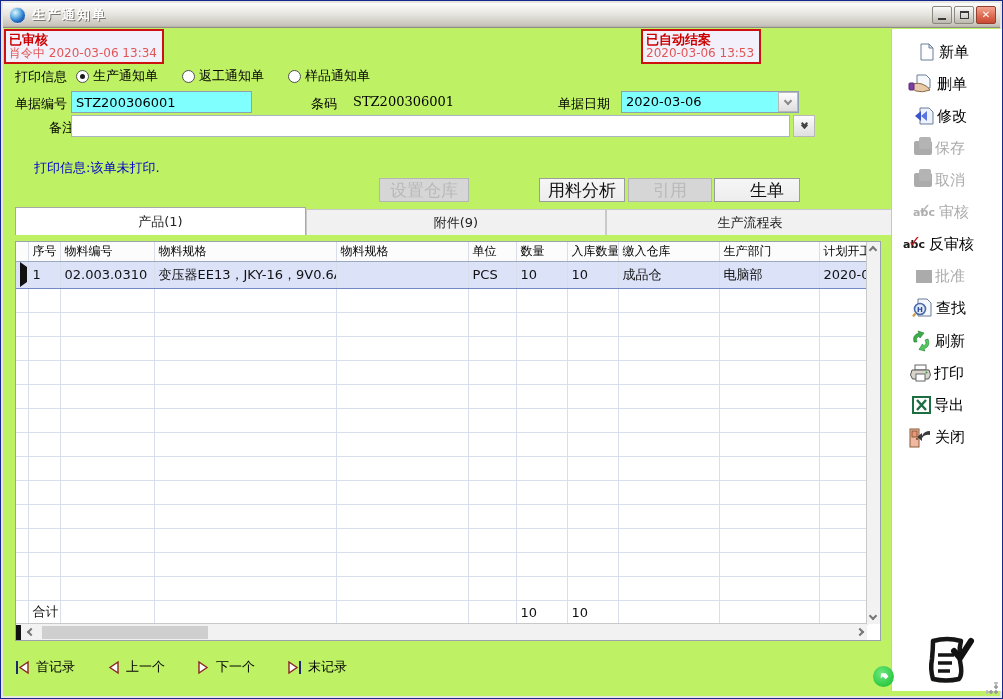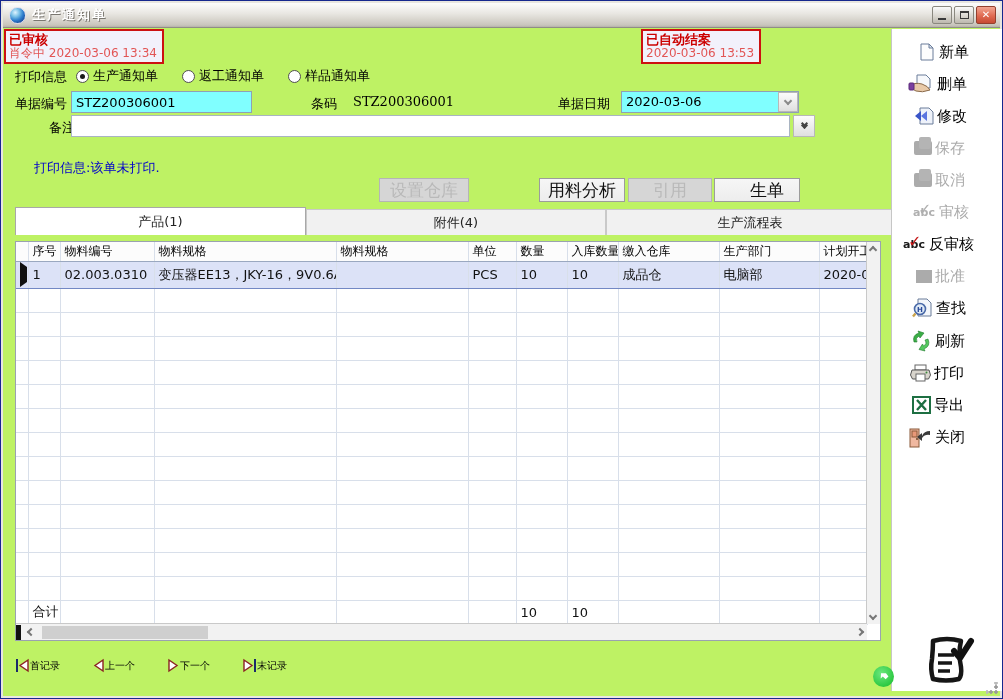--- a/index.html
+++ b/index.html
@@ -78,21 +78,21 @@
   .sb-item .lbl{ font-size:15px; color:#000; white-space:nowrap; }
   .sb-item.disabled .lbl{ color:#ababab; }
   .abc-icon{ position:relative; font-size:11px; font-weight:bold; color:#1a1a1a; width:24px; text-align:center; }
   .abc-icon .chk{ position:absolute; left:6px; top:-6px; font-size:16px; font-weight:bold; color:#c41717; }
   .sb-item.disabled .abc-icon, .sb-item.disabled .abc-icon .chk{ color:#b0b0b0; }
   .grayblob{ width:18px; height:14px; background:#ababab; border-radius:2px; position:relative; }
   .grayblob::after{ content:""; position:absolute; left:5px; top:-4px; width:12px; height:12px; background:#b4b4b4; border-radius:2px; }
   .graysq{ width:16px; height:13px; background:#ababab; }
   
   .nav{ position:absolute; left:14px; top:657px; display:flex; gap:32px; }
-  .nav-item{ display:flex; align-items:center; font-size:10px; color:#000; }
+  .nav-item{ display:flex; align-items:center; gap:6px; font-size:13px; color:#000; }
   
   .green-badge{ position:absolute; left:872px; top:665px; width:21px; height:21px; border-radius:50%;
     background:radial-gradient(circle at 40% 35%, #6ce87e, #2ec943 70%, #22a936); display:flex; align-items:center; justify-content:center; }
   .grip{ position:absolute; right:4px; bottom:4px; width:12px; height:12px;
     background:
      radial-gradient(circle at 10px 10px,#9a9a9a 1.5px,transparent 2px),
      radial-gradient(circle at 10px 5px,#9a9a9a 1.5px,transparent 2px),
      radial-gradient(circle at 5px 10px,#9a9a9a 1.5px,transparent 2px),
      radial-gradient(circle at 10px 1px,#bbb 1.5px,transparent 2px),
      radial-gradient(circle at 1px 10px,#bbb 1.5px,transparent 2px); }
@@ -158,21 +158,21 @@
 
   <div class="print-info">打印信息:该单未打印.</div>
 
   <div class="abtn disabled" style="left:378px; top:177px; width:90px;">设置仓库</div>
   <div class="abtn" style="left:538px; top:177px; width:86px;">用料分析</div>
   <div class="abtn disabled" style="left:627px; top:177px; width:84px;">引用</div>
   <div class="abtn" style="left:713px; top:177px; width:86px;padding-left:20px;">生单</div>
 
   <div class="tabs">
     <div class="tab active" style="width:291px;">产品(1)</div>
-    <div class="tab" style="width:300px;">附件(4)</div>
+    <div class="tab" style="width:300px;">附件(9)</div>
     <div class="tab" style="width:288px;">生产流程表</div>
   </div>
 
   <div class="gridwrap">
     <table class="grid">
       <colgroup>
         <col style="width:12px">
           <col style="width:32px">
           <col style="width:94px">
           <col style="width:182px">

